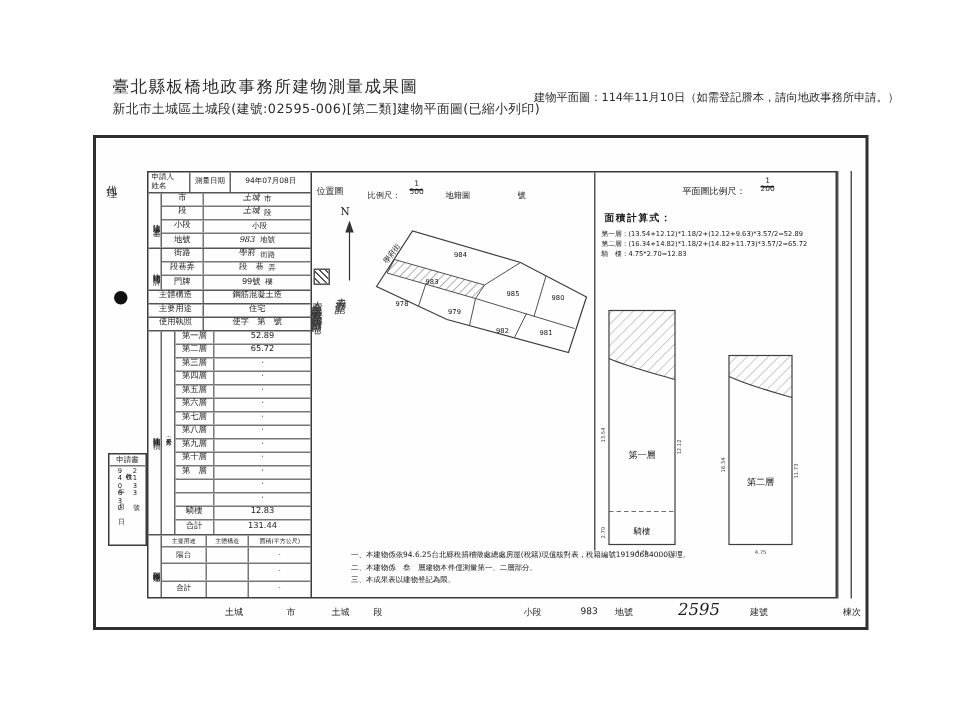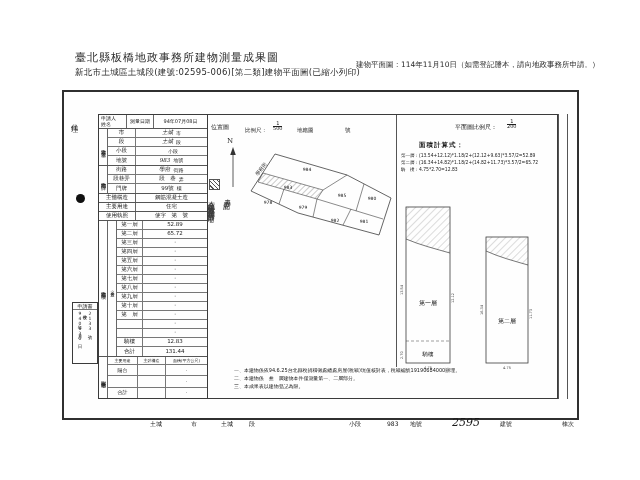--- a/index.html
+++ b/index.html
@@ -72,28 +72,28 @@
   .legend-sq{left:110px;top:64px;width:9px;height:9px;border:1px solid #555;
              background:repeating-linear-gradient(45deg,transparent 0 2px,#555 2px 3px);}
   .hwv{writing-mode:vertical-rl;text-orientation:upright;font-family:"DejaVu Serif",serif;
        font-style:italic;color:#3a3a3a;letter-spacing:1px;}
   .hw-right{left:122px;top:78px;font-size:7px;height:80px;}
   .hw-left{left:106px;top:80px;font-size:7px;height:220px;}
   .sketch{left:144px;top:30px;}
   
   .plan-scale{left:356px;top:8px;font-size:6px;}
   .frac200{left:408px;top:4px;}
-  .calc-title{left:320px;top:26px;font-size:6.5px;letter-spacing:1px;font-weight:bold;}
+  .calc-title{left:304px;top:26px;font-size:6.5px;letter-spacing:1px;font-weight:bold;}
   .calc{left:302px;top:38px;width:300px;transform:scale(0.56);transform-origin:0 0;}
   .calc div{font-size:8px;line-height:12px;white-space:nowrap;}
   .plans{left:299px;top:88px;}
   
   .notes{left:170px;top:274px;width:520px;transform:scale(0.62);transform-origin:0 0;}
   .notes div{font-size:8px;line-height:13.5px;white-space:nowrap;color:#161616;}
-  .bstrip{left:0;top:307px;width:513px;height:17px;font-size:6px;margin-top:16px;}
+  .bstrip{left:0;top:307px;width:513px;height:17px;font-size:6px;}
   .bstrip span{position:absolute;top:5px;}
   .bs-hand{font-family:"DejaVu Serif",serif;font-style:italic;font-size:11px;top:1px !important;}
   svg text{font-family:"DejaVu Sans",sans-serif;}
 </style>
 </head>
 <body>
 
 <div class="abs hdr-title">臺北縣板橋地政事務所建物測量成果圖</div>
 <div class="abs hdr-sub">新北市土城區土城段(建號:02595-006)[第二類]建物平面圖(已縮小列印)</div>
 <div class="abs hdr-date">建物平面圖：114年11月10日（如需登記謄本，請向地政事務所申請。）</div>

